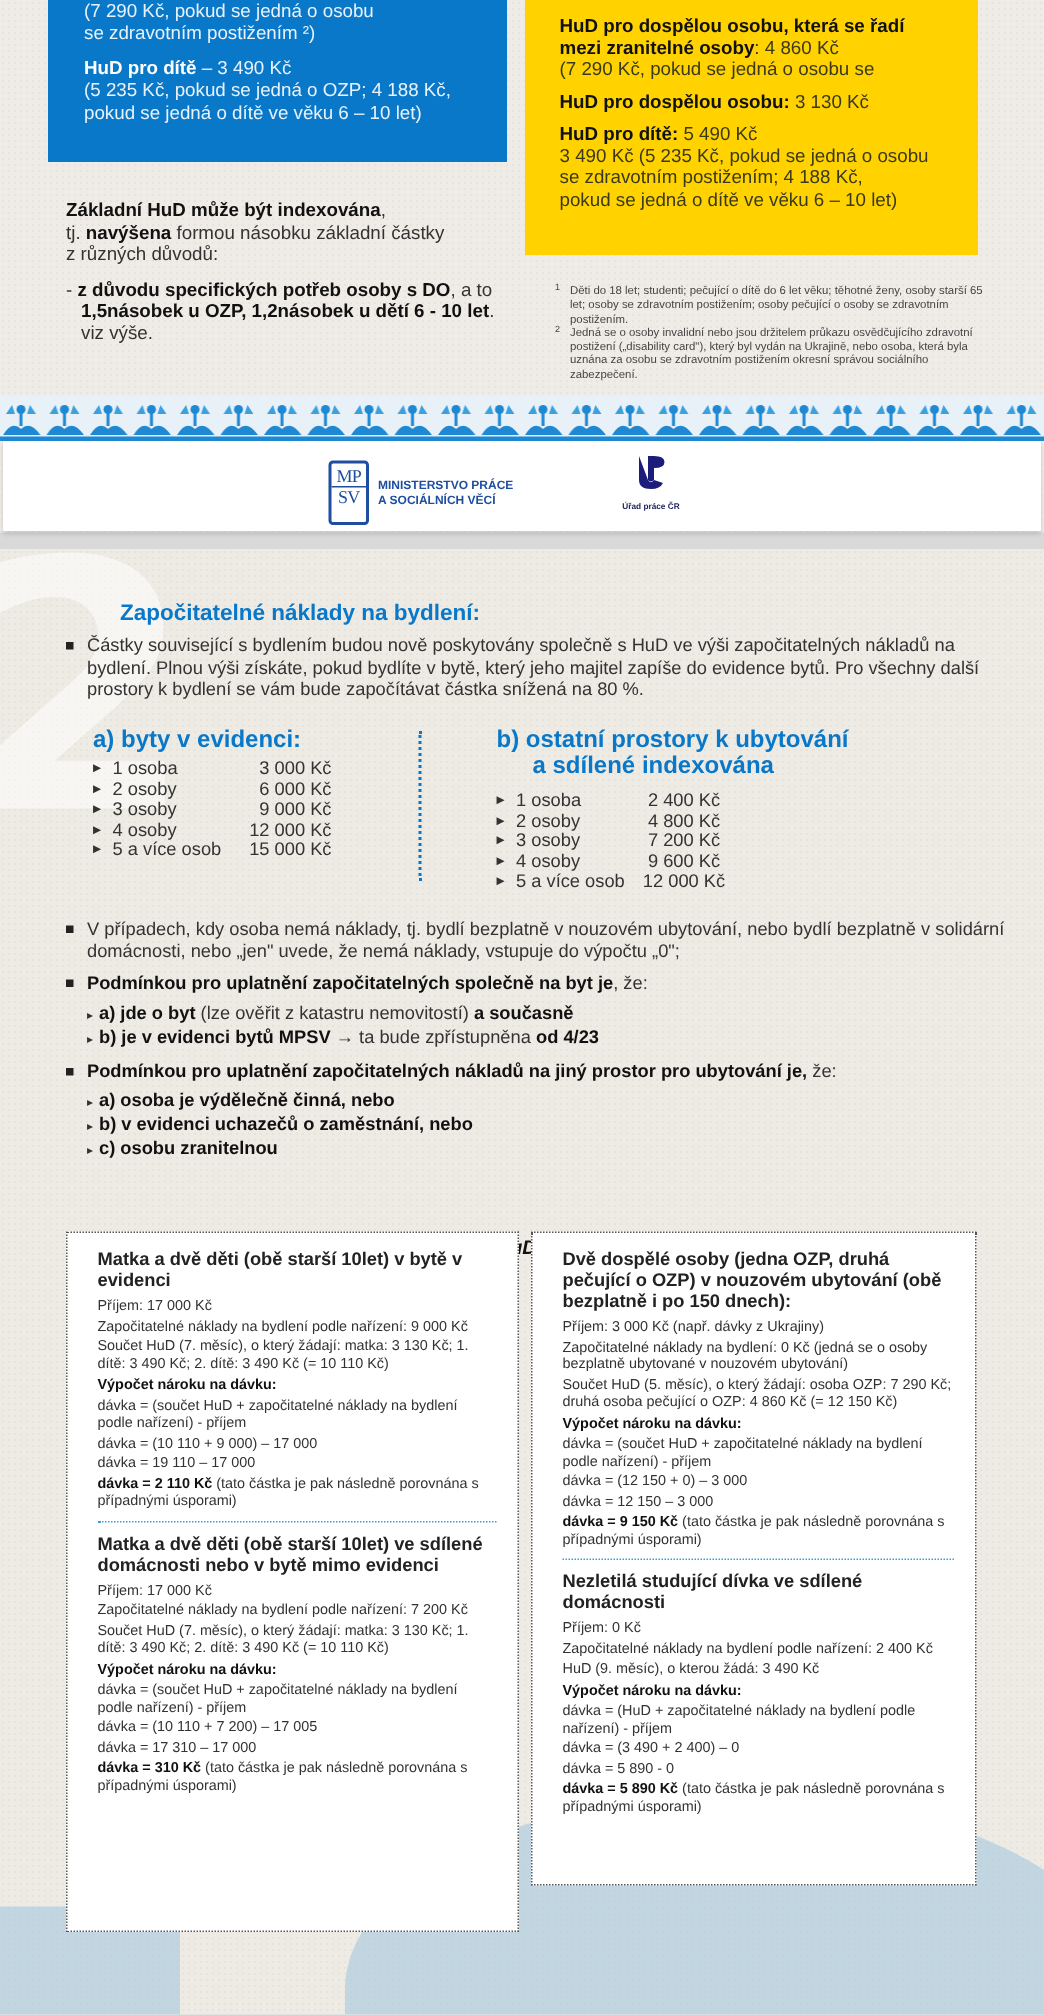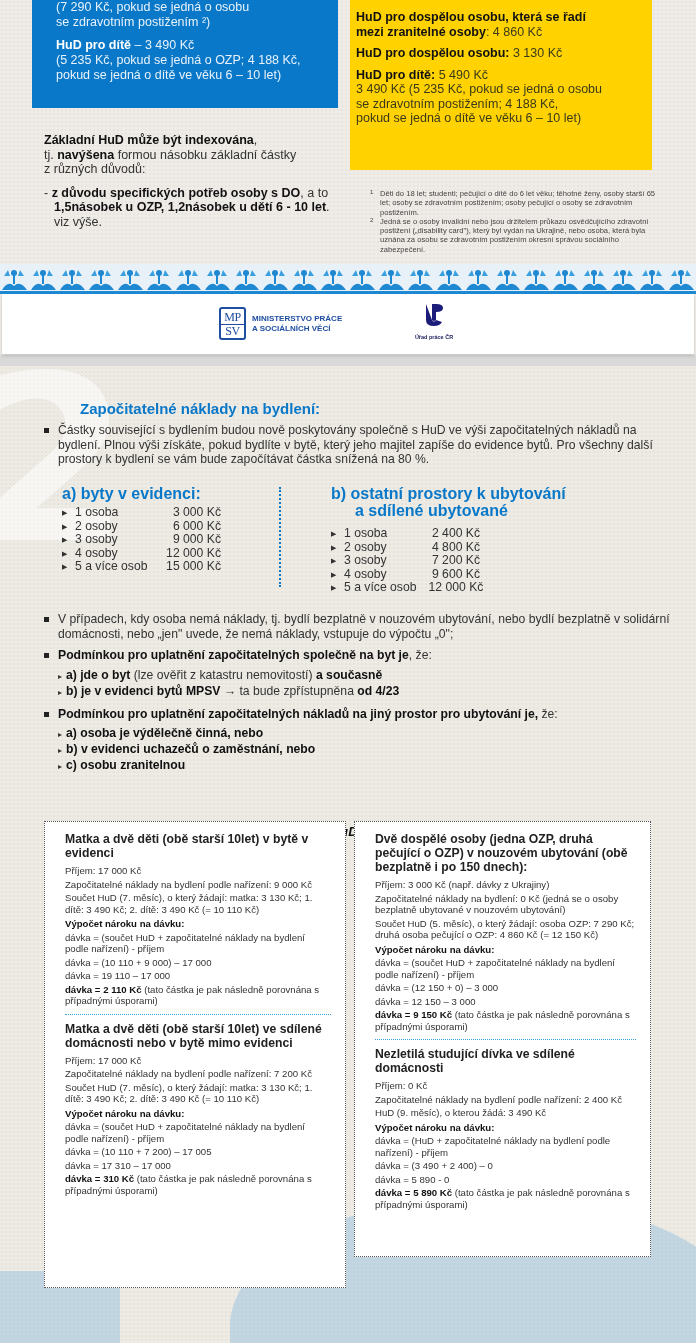--- a/index.html
+++ b/index.html
@@ -16,21 +16,21 @@
   .blue-box {
     position: absolute; left: 32px; top: 0; width: 306px; height: 108px;
     background: #0a78c8; color: #fff; padding: 0 14px 0 24px;
   }
   .blue-box .txt { font-size: 12.5px; line-height: 15px; color: #e8f2fb; }
   .blue-box b { color: #fff; }
   .blue-box .gap { height: 8px; }
 
   .yellow-box {
     position: absolute; left: 350px; top: 0; width: 302px; height: 170px;
-    background: #ffd200; color: #1a1a1a; padding: 10px 14px 0 6px;
+    background: #ffd200; color: #1a1a1a; padding: 10px 14px 0 23px;
   }
   .yellow-box .txt { font-size: 12.5px; line-height: 14.5px; color: #3a3a1a; }
   .yellow-box b { color: #111; }
   .yellow-box .gap { height: 7px; }
 
   .index-block { position: absolute; left: 44px; top: 133px; width: 300px; font-size: 12.5px; line-height: 14.5px; color: #333; }
   .index-block b { color: #111; }
   .index-block .bullet { margin-top: 9px; padding-left: 10px; text-indent: -10px; }
 
   .footnotes { position: absolute; left: 370px; top: 189px; width: 290px; font-size: 7.6px; line-height: 9.3px; color: #444; }
@@ -44,21 +44,21 @@
       #cfe3f3;
   }
   .ornament svg { position: absolute; left: 0; top: 0; }
 
   .logo-bar {
     position: absolute; left: 2px; top: 294px; width: 692px; height: 60px;
     background: #ffffff; box-shadow: 0 2px 3px rgba(0,0,0,0.15);
   }
   .mpsv-logo { position: absolute; left: 217px; top: 13px; display: flex; align-items: center; gap: 6px; }
   .mpsv-mark {
-    width: 27px; height: 33px; border: 2px solid #1f4ea0; border-radius: 3px;
+    width: 27px; height: 43px; border: 2px solid #1f4ea0; border-radius: 3px;
     font-family: "Liberation Serif", serif; font-size: 12px; line-height: 13px; color: #1f4ea0;
     text-align: center; padding-top: 2px; letter-spacing: -0.5px;
   }
   .mpsv-mark .row1 { border-bottom: 1px solid #1f4ea0; }
   .mpsv-text { font-size: 8px; font-weight: bold; color: #1f4ea0; line-height: 9.5px; }
   .up-logo { position: absolute; left: 402px; top: 8px; text-align: center; width: 60px; }
   .up-mark { width: 22px; height: 26px; margin: 0 auto; }
   .up-text { font-size: 5.5px; font-weight: bold; color: #1c1c5e; margin-top: 2px; }
 
   
@@ -129,20 +129,21 @@
     <div class="txt">se zdravotním postižením ²)</div>
     <div class="gap"></div>
     <div class="txt"><b>HuD pro dítě</b><span> – 3 490 Kč</span></div>
     <div class="txt">(5 235 Kč, pokud se jedná o OZP; 4 188 Kč,</div>
     <div class="txt">pokud se jedná o dítě ve věku 6 – 10 let)</div>
   </div>
 
   <div class="yellow-box">
     <div class="txt"><b>HuD pro dospělou osobu, která se řadí</b></div>
     <div class="txt"><b>mezi zranitelné osoby</b><span>: 4 860 Kč</span></div>
+    <div class="txt">(7 290 Kč, pokud se jedná o osobu se</div>
     <div class="gap"></div>
     <div class="txt"><b>HuD pro dospělou osobu:</b><span> 3 130 Kč</span></div>
     <div class="gap"></div>
     <div class="txt"><b>HuD pro dítě:</b><span> 5 490 Kč</span></div>
     <div class="txt">3 490 Kč (5 235 Kč, pokud se jedná o osobu</div>
     <div class="txt">se zdravotním postižením; 4 188 Kč,</div>
     <div class="txt">pokud se jedná o dítě ve věku 6 – 10 let)</div>
   </div>
 
   <div class="index-block">
@@ -231,21 +232,21 @@
         <div class="rate-row">
           <span class="tri">▶</span>
           <span class="lbl">5 a více osob</span>
           <span class="amt">15 000 Kč</span>
         </div>
       </div>
   </div>
   <div class="dots-v"></div>
   <div class="col-b">
     <div class="sub-h">b) ostatní prostory k ubytování</div>
-    <div class="sub-h sub-h2">a sdílené ubytované</div>
+    <div class="sub-h sub-h2">a sdílené indexována</div>
     <div class="rate-list" id="rates-b">
         <div class="rate-row">
           <span class="tri">▶</span>
           <span class="lbl">1 osoba</span>
           <span class="amt">2 400 Kč</span>
         </div>
         <div class="rate-row">
           <span class="tri">▶</span>
           <span class="lbl">2 osoby</span>
           <span class="amt">4 800 Kč</span>

